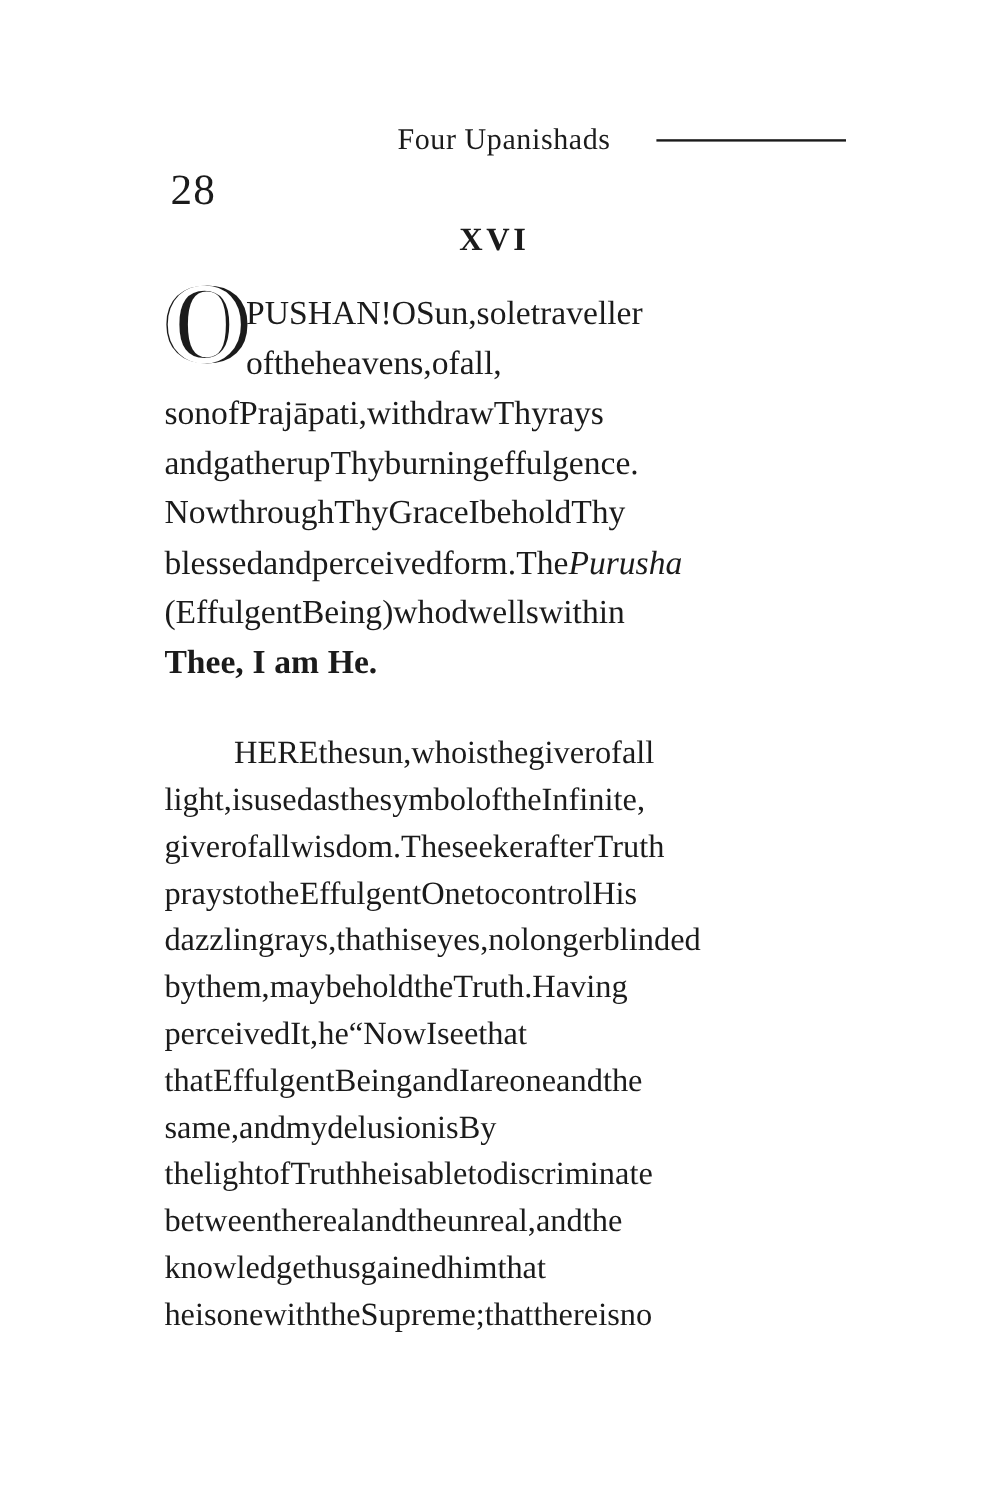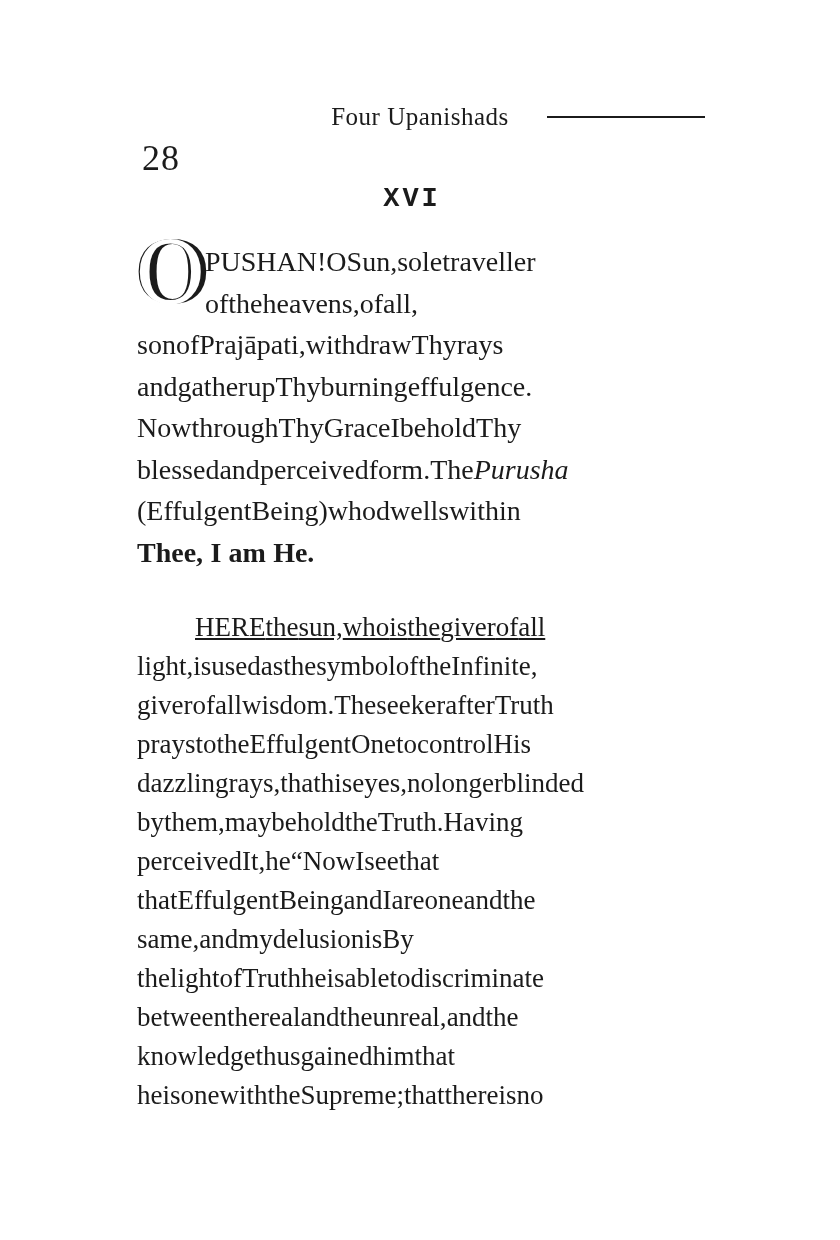--- a/index.html
+++ b/index.html
@@ -23,37 +23,37 @@
     font-family:"Liberation Serif", serif;
   }
   .header-rule{
     position:absolute;left:547px;top:116px;width:158px;height:2px;
     background:#1b1b1b;
   }
   
   .section-heading{
     position:absolute;left:0;top:184px;width:824px;
     text-align:center;
-    font-family:Liberation Mono, monospace;
+    font-family:Liberation Serif, serif;
     font-weight:bold;font-size:27px;letter-spacing:3px;
   }
   
   .textblock{position:absolute;left:137px;width:566px;}
   #verse-block{top:241px;}
   #commentary-block{top:608px;}
   .line{
     display:flex;flex-wrap:nowrap;align-items:baseline;
     width:100%;box-sizing:border-box;
   }
   .verse-line{font-size:28px;height:41.5px;line-height:41.5px;}
   .commentary-line{font-size:27px;height:39px;line-height:39px;}
   .j{justify-content:flex-start;}
   .nl{justify-content:flex-start;gap:0.26em;font-weight:bold;}
   .ind-dropcap{padding-left:68px;}
-  .ind-para{padding-left:58px;text-decoration:underline;}
+  .ind-para{padding-left:58px;}
   .it{font-style:italic;}
   
   .dropcap{
     position:absolute;left:-2px;top:1px;width:66px;height:80px;
     font-family:"DejaVu Serif", serif;
   }
   .dropcap .dc-main,
   .dropcap .dc-inner{
     position:absolute;left:0;top:-12px;
     font-size:86px;line-height:86px;

